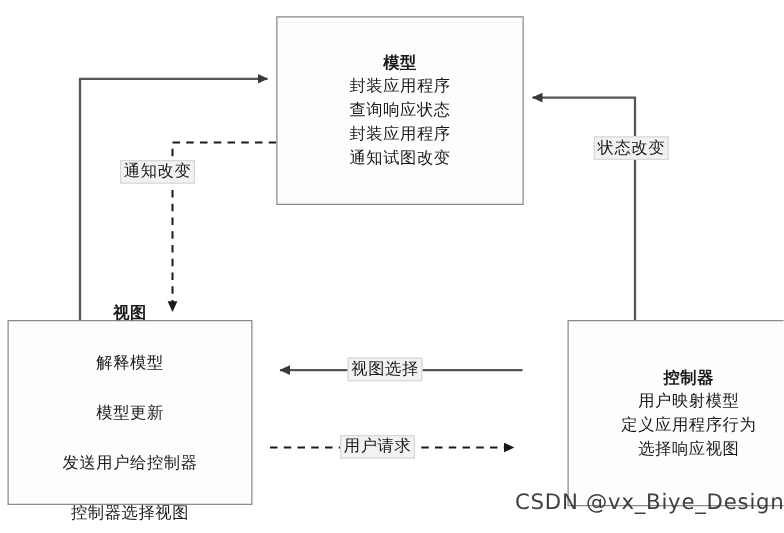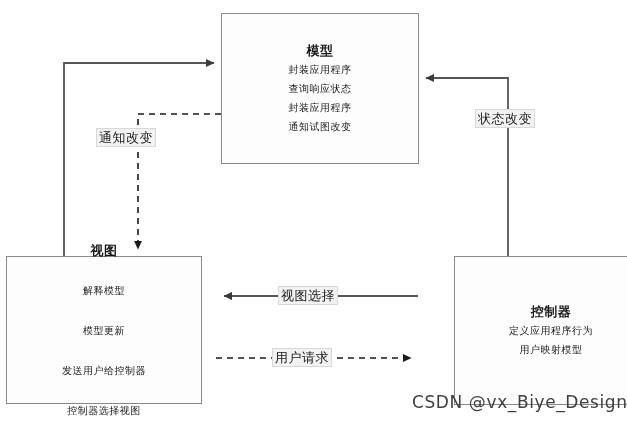--- a/index.html
+++ b/index.html
@@ -33,21 +33,21 @@
     justify-content: center;
     color: #1a1a1a;
   }
   .node .title {
     font-weight: bold;
     font-size: 13px;
     line-height: 19px;
     letter-spacing: 0.5px;
   }
   .node .line {
-    font-size: 10px;
+    font-size: 13px;
     line-height: 19px;
     letter-spacing: 0.5px;
     white-space: nowrap;
   }
   #node-model {
     left: 221px;
     top: 13px;
     width: 198px;
     height: 151px;
   }
@@ -129,22 +129,23 @@
   <div class="node" id="node-view">
     <div class="title">视图</div>
     <div class="line">解释模型</div>
     <div class="line">模型更新</div>
     <div class="line">发送用户给控制器</div>
     <div class="line">控制器选择视图</div>
   </div>
 
   <div class="node" id="node-controller">
     <div class="title">控制器</div>
+    <div class="line">用户映射模型</div>
     <div class="line">定义应用程序行为</div>
-    <div class="line">用户映射模型</div>
+    <div class="line">选择响应视图</div>
   </div>
 
   <div class="edge-label" id="label-notify-change">通知改变</div>
   <div class="edge-label" id="label-state-change">状态改变</div>
   <div class="edge-label" id="label-view-select">视图选择</div>
   <div class="edge-label" id="label-user-request">用户请求</div>
 
   <div id="watermark">CSDN @vx_Biye_Design</div>
 
 </div>

